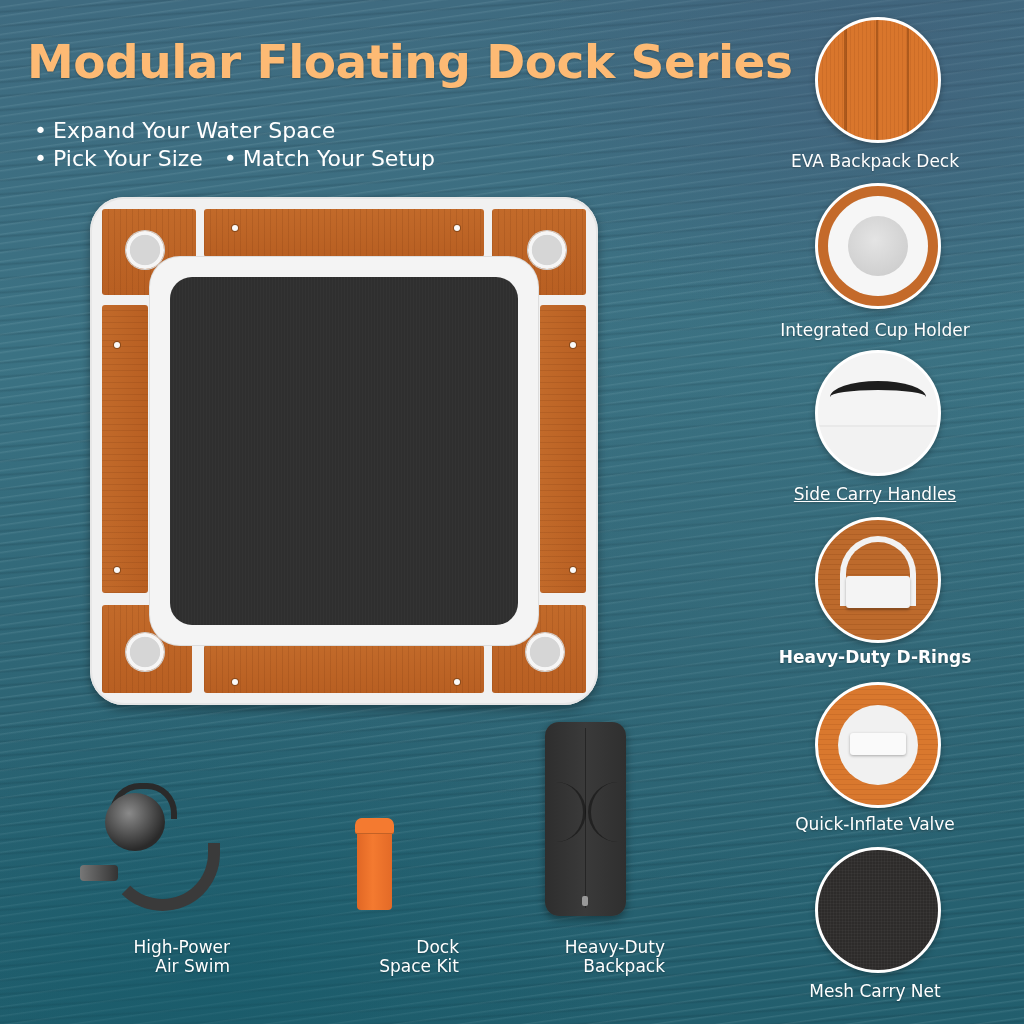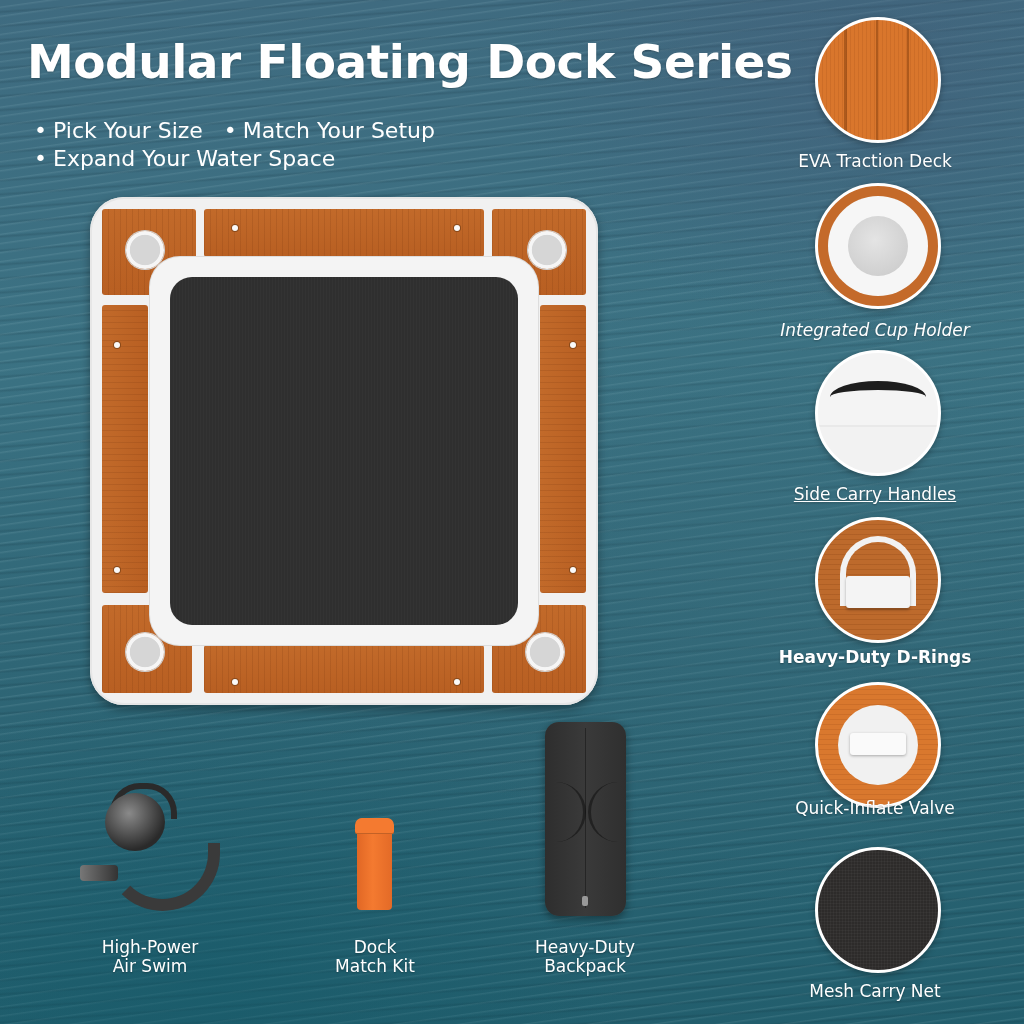--- a/index.html
+++ b/index.html
@@ -14,21 +14,21 @@
       radial-gradient(ellipse 60% 40% at 20% 95%, rgba(20,90,105,0.55), transparent 70%),
       radial-gradient(ellipse 50% 35% at 85% 8%, rgba(70,90,120,0.45), transparent 70%),
       radial-gradient(ellipse 50% 50% at 75% 55%, rgba(60,110,125,0.35), transparent 70%),
       repeating-linear-gradient(172deg, rgba(255,255,255,0.00) 0px, rgba(255,255,255,0.00) 6px, rgba(200,235,240,0.10) 7px, rgba(255,255,255,0.00) 9px),
       repeating-linear-gradient(176deg, rgba(0,0,0,0.00) 0px, rgba(0,0,0,0.00) 10px, rgba(0,20,30,0.12) 12px, rgba(0,0,0,0.00) 14px),
       linear-gradient(180deg, #3f6b80 0%, #3b7283 35%, #2f6676 65%, #225e6d 100%);
   }
 
   .title {
     position:absolute; left:27px; top:34px; margin:0;
-    color:#ffffff; font-weight:bold; font-size:47px; letter-spacing:-0.5px;
+    color:#fdba74; font-weight:bold; font-size:47px; letter-spacing:-0.5px;
     white-space:nowrap; text-shadow:0 1px 2px rgba(0,0,0,0.25);
   }
   .bullets { position:absolute; left:34px; top:117px; color:#fff; font-size:22px; line-height:28px; }
   .bullets .row { white-space:nowrap; }
   .bullets .item { margin-right:14px; }
   .bullets .dot { margin-right:6px; }
 
   
   .dock {
     position:absolute; left:90px; top:197px; width:508px; height:508px;
@@ -95,21 +95,21 @@
   .c-dring { background:repeating-linear-gradient(0deg, rgba(120,55,10,0.2) 0 1px, transparent 1px 5px), #bd6a2c; }
   .c-dring .arc { position:absolute; left:22px; top:16px; width:76px; height:70px; border:6px solid #f2f2f2; border-bottom:none; border-radius:40px 40px 0 0; box-sizing:border-box; }
   .c-dring .tab { position:absolute; left:28px; top:56px; width:64px; height:32px; background:#f4f4f4; border-radius:3px; box-shadow:0 2px 3px rgba(0,0,0,0.3); }
   .c-valve { background:repeating-linear-gradient(0deg, rgba(150,70,20,0.2) 0 1px, transparent 1px 5px), #d9782e; }
   .c-valve .disc { position:absolute; left:20px; top:20px; width:80px; height:80px; border-radius:50%; background:#f1f1f1; }
   .c-valve .cap { position:absolute; left:32px; top:48px; width:56px; height:22px; background:#fafafa; border-radius:3px; box-shadow:0 1px 3px rgba(0,0,0,0.3); }
   .c-mesh { background:repeating-linear-gradient(0deg, rgba(255,255,255,0.03) 0 1px, transparent 1px 3px), repeating-linear-gradient(90deg, rgba(255,255,255,0.03) 0 1px, transparent 1px 3px), #2d2b2a; }
 
   
   .acc-label {
-    position:absolute; color:#fff; font-size:17px; line-height:19px; text-align:center; white-space:nowrap;
+    position:absolute; color:#fff; font-size:17px; line-height:19px; text-align:right; white-space:nowrap;
     text-shadow:0 1px 2px rgba(0,0,0,0.3);
   }
   .pump { position:absolute; left:80px; top:783px; width:150px; height:135px; }
   .pump .body { position:absolute; left:25px; top:10px; width:60px; height:58px; border-radius:50%; background:radial-gradient(circle at 40% 35%, #8a8a8a, #2a2a2a 70%); }
   .pump .handle { position:absolute; left:30px; top:0; width:55px; height:30px; border:6px solid #2a2a2a; border-bottom:none; border-radius:30px 30px 0 0; }
   .pump .hose { position:absolute; left:25px; top:60px; width:115px; height:68px; border:12px solid #3a3a3a; border-top:none; border-left-color:transparent; border-radius:0 0 60px 60px; box-sizing:border-box; }
   .pump .nozzle { position:absolute; left:0; top:82px; width:38px; height:16px; background:linear-gradient(90deg,#777,#333); border-radius:4px; }
   .repair { position:absolute; left:357px; top:818px; width:35px; height:92px; background:linear-gradient(90deg,#e06725,#f47a30 45%,#e36a27); border-radius:6px 6px 4px 4px; }
   .repair .cap { position:absolute; left:-2px; top:0; width:39px; height:16px; background:#f47a30; border-radius:7px 7px 2px 2px; box-shadow:inset 0 -1px 0 rgba(0,0,0,0.2); }
   .backpack { position:absolute; left:545px; top:722px; width:81px; height:194px; background:linear-gradient(90deg,#2e2e2e,#3a3a3a 50%,#2f2f2f); border-radius:14px; box-shadow:0 3px 8px rgba(0,0,0,0.4); }
@@ -120,25 +120,25 @@
 </style>
 </head>
 <body>
 
 <div class="water"></div>
 
 <h1 class="title">Modular Floating Dock Series</h1>
 
 <div class="bullets">
   <div class="row">
+    <span class="item"><span class="dot">•</span><span>Expand Your Water Space</span></span>
+  </div>
+  <div class="row">
     <span class="item"><span class="dot">•</span><span>Pick Your Size</span></span>
     <span class="item"><span class="dot">•</span><span>Match Your Setup</span></span>
-  </div>
-  <div class="row">
-    <span class="item"><span class="dot">•</span><span>Expand Your Water Space</span></span>
   </div>
 </div>
 
 <div class="dock">
   <div class="plank" style="left:12px;top:12px;width:94px;height:86px;"></div>
   <div class="plank" style="left:114px;top:12px;width:280px;height:48px;"></div>
   <div class="plank" style="left:402px;top:12px;width:94px;height:86px;"></div>
   <div class="plank v" style="left:12px;top:108px;width:46px;height:288px;"></div>
   <div class="plank v" style="left:450px;top:108px;width:46px;height:288px;"></div>
   <div class="plank" style="left:12px;top:408px;width:90px;height:88px;"></div>
@@ -155,71 +155,71 @@
   <div class="screw" style="left:142px;top:482px;"></div>
   <div class="screw" style="left:364px;top:482px;"></div>
   <div class="screw" style="left:24px;top:145px;"></div>
   <div class="screw" style="left:24px;top:370px;"></div>
   <div class="screw" style="left:480px;top:145px;"></div>
   <div class="screw" style="left:480px;top:370px;"></div>
 </div>
 
 <div class="feature" style="top:17px;">
   <div class="circle c-wood"></div>
-  <div class="label" style="top:134px;">EVA Traction Deck</div>
+  <div class="label" style="top:134px;">EVA Backpack Deck</div>
 </div>
 <div class="feature" style="top:183px;">
   <div class="circle c-cup">
       <div class="ring"></div>
       <div class="well"></div>
     </div>
-  <div class="label" style="top:137px;font-style:italic;">Integrated Cup Holder</div>
+  <div class="label" style="top:137px;">Integrated Cup Holder</div>
 </div>
 <div class="feature" style="top:350px;">
   <div class="circle c-handle">
       <div class="bar"></div>
     </div>
   <div class="label" style="top:134px;text-decoration:underline;">Side Carry Handles</div>
 </div>
 <div class="feature" style="top:517px;">
   <div class="circle c-dring">
       <div class="arc"></div>
       <div class="tab"></div>
     </div>
   <div class="label" style="top:130px;font-weight:bold;">Heavy-Duty D-Rings</div>
 </div>
 <div class="feature" style="top:682px;">
   <div class="circle c-valve">
       <div class="disc"></div>
       <div class="cap"></div>
     </div>
-  <div class="label" style="top:116px;">Quick-Inflate Valve</div>
+  <div class="label" style="top:132px;">Quick-Inflate Valve</div>
 </div>
 <div class="feature" style="top:847px;">
   <div class="circle c-mesh"></div>
   <div class="label" style="top:134px;">Mesh Carry Net</div>
 </div>
 
 <div class="pump">
   <div class="hose"></div>
     <div class="handle"></div>
     <div class="body"></div>
     <div class="nozzle"></div>
 </div>
 <div class="acc-label" style="left:70px;top:938px;width:160px;">
   <div>High-Power</div>
     <div>Air Swim</div>
 </div>
 
 <div class="repair">
     <div class="cap"></div>
   </div>
-<div class="acc-label" style="left:300px;top:938px;width:150px;">
+<div class="acc-label" style="left:309px;top:938px;width:150px;">
   <div>Dock</div>
-    <div>Match Kit</div>
+    <div>Space Kit</div>
 </div>
 
 <div class="backpack">
   <div class="seam"></div>
     <div class="strap-l"></div>
     <div class="strap-r"></div>
     <div class="zip"></div>
 </div>
 <div class="acc-label" style="left:505px;top:938px;width:160px;">
   <div>Heavy-Duty</div>

